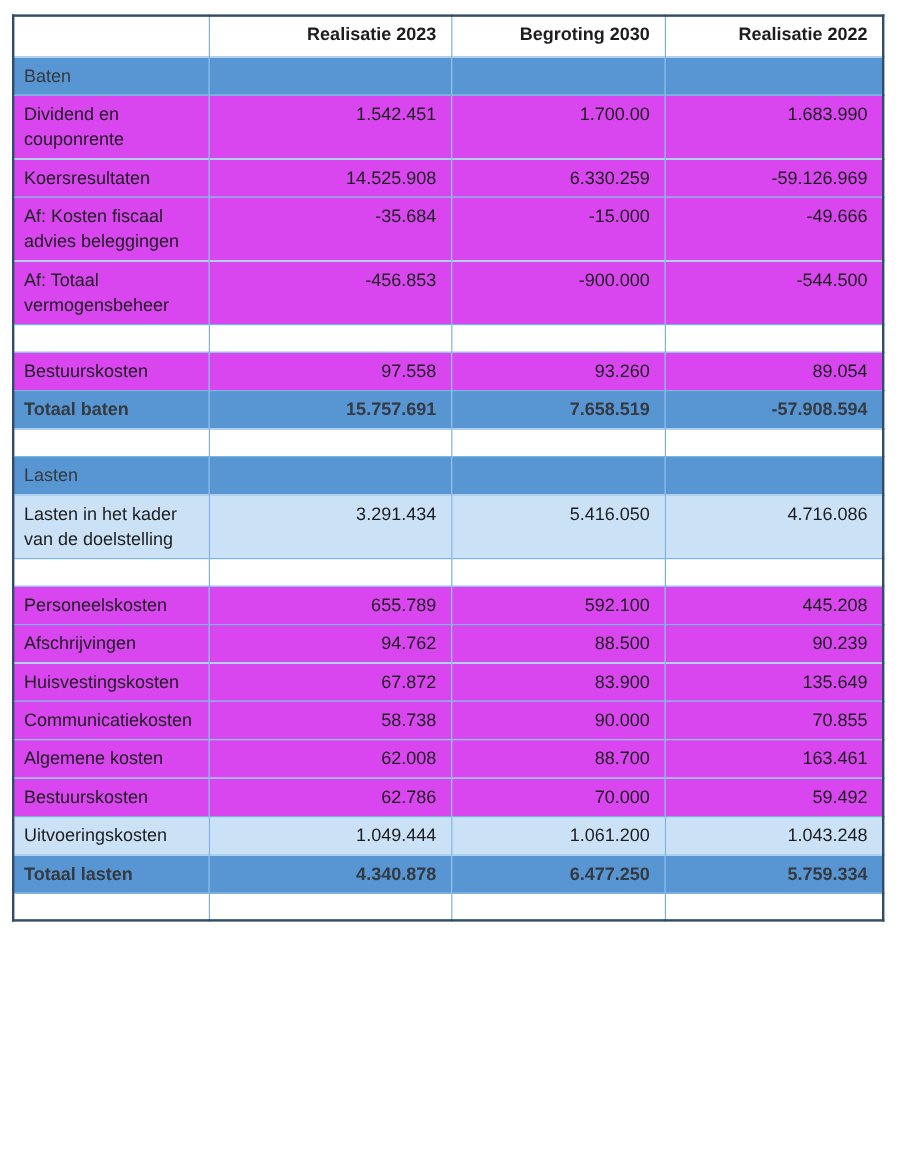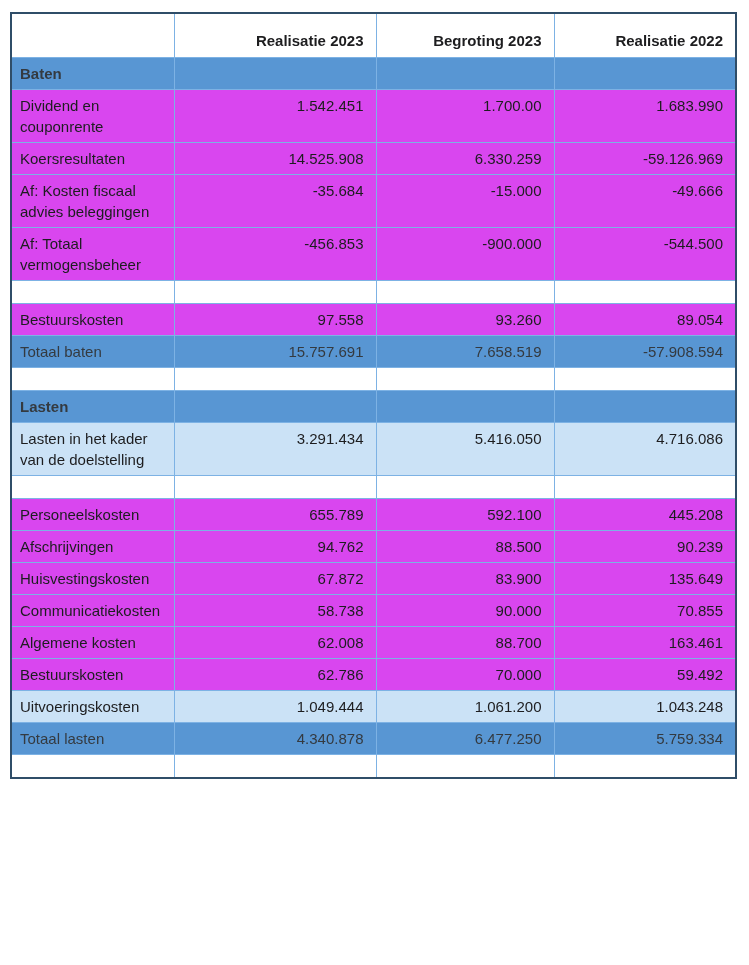--- a/index.html
+++ b/index.html
@@ -35,47 +35,47 @@
     border:1px solid var(--grid-border);
     vertical-align:top;
     line-height:21px;
     padding:5px 8px;
     overflow:hidden;
   }
   thead tr{height:34px;}
   th{
     font-weight:bold;
     text-align:right;
-    padding:16px 12px 6px 8px;
+    padding:4px 12px 6px 8px;
     background:#ffffff;
     color:var(--text);
   }
   th.label{text-align:left;}
   td.label{
     text-align:left;
     padding-left:8px;
     padding-right:8px;
   }
   td.num{
     text-align:right;
     padding-right:12px;
   }
   tr.row-data td{background:#d946ef;}
   tr.row-data{height:32px;}
   tr.row-section{height:30px;}
   tr.row-section td{
     background:var(--dark-blue);
     color:var(--text-on-blue);
-    font-weight:bold;
+    font-weight:normal;
   }
   tr.row-total{height:32px;}
   tr.row-total td{
     background:var(--dark-blue);
     color:var(--text-on-blue);
-    font-weight:normal;
+    font-weight:bold;
   }
   tr.row-light{height:32px;}
   tr.row-light td{background:var(--light-blue);}
   tr.row-total-light td{
     background:var(--light-blue);
     font-weight:bold;
     color:#2e3338;
   }
   tr.row-empty{height:23px;}
   tr.row-empty td{background:#ffffff;padding:0;}
@@ -88,21 +88,21 @@
     <colgroup>
       <col class="c0">
         <col class="c1">
         <col class="c2">
         <col class="c3">
     </colgroup>
     <thead>
       <tr>
         <th class="label"></th>
         <th>Realisatie 2023</th>
-        <th>Begroting 2023</th>
+        <th>Begroting 2030</th>
         <th>Realisatie 2022</th>
       </tr>
     </thead>
     <tbody id="table-body">
         <tr class="row-section">
           <td class="label">Baten</td>
           <td class="num"></td>
           <td class="num"></td>
           <td class="num"></td>
         </tr>

